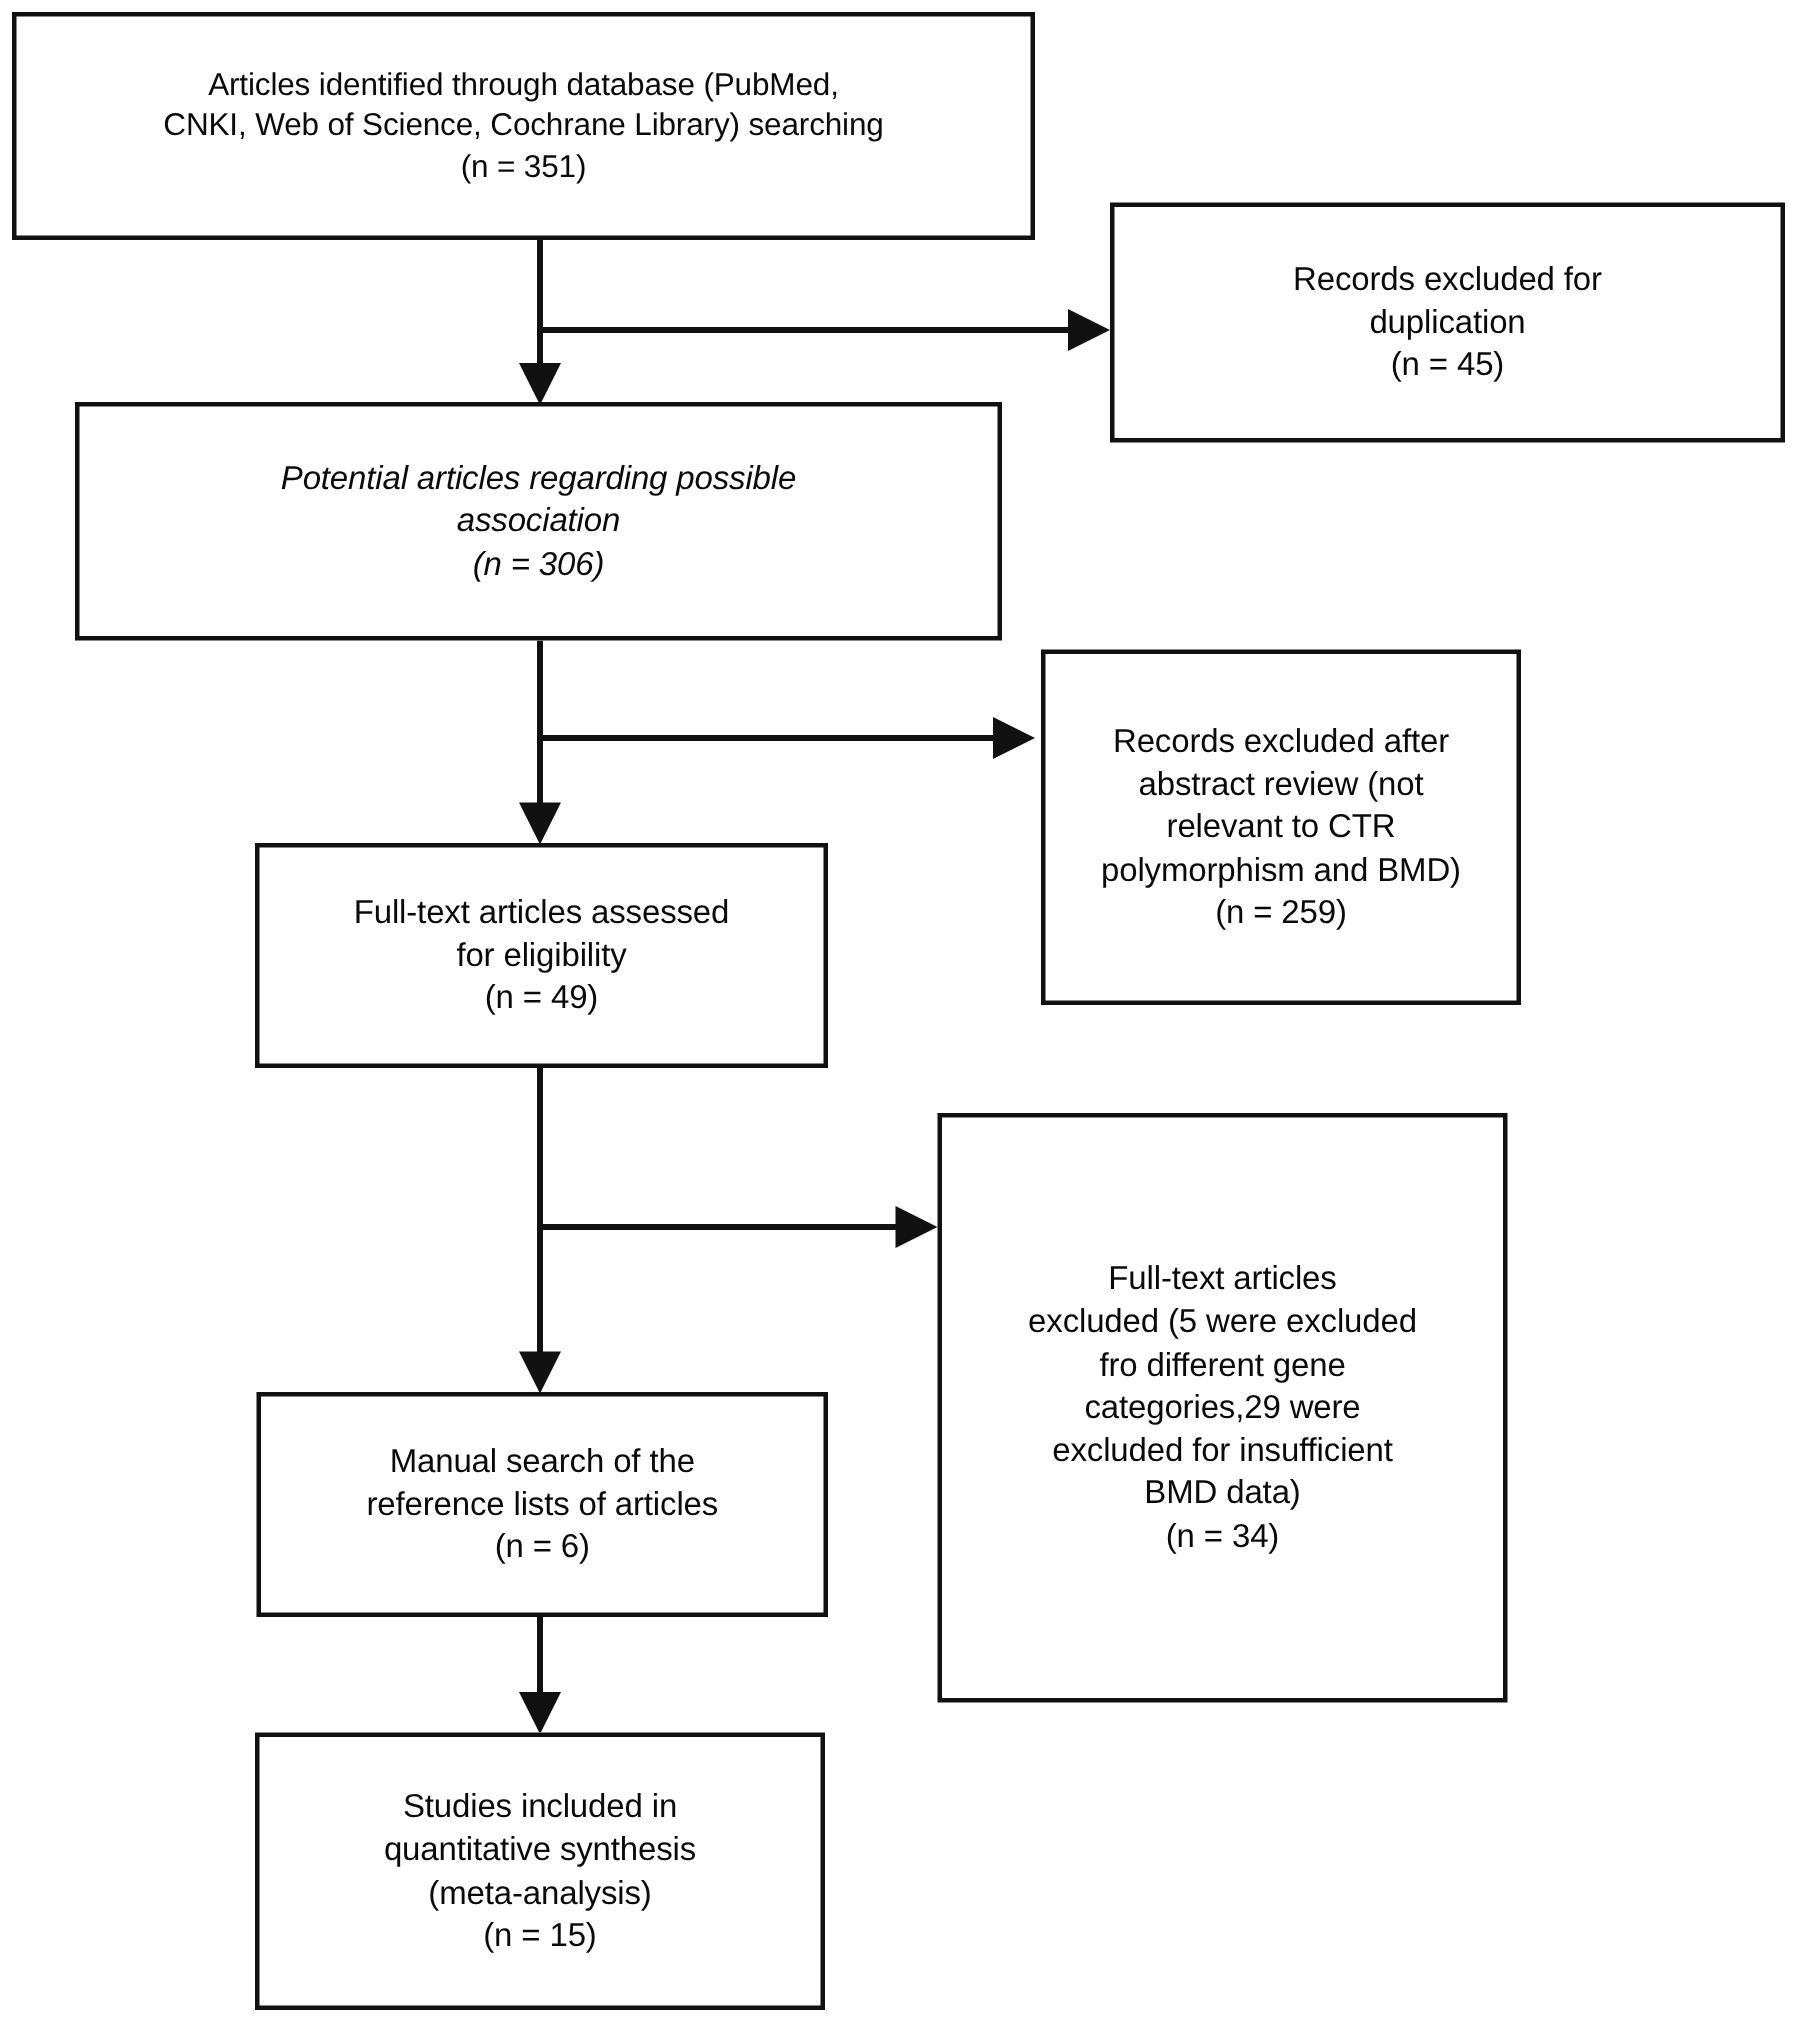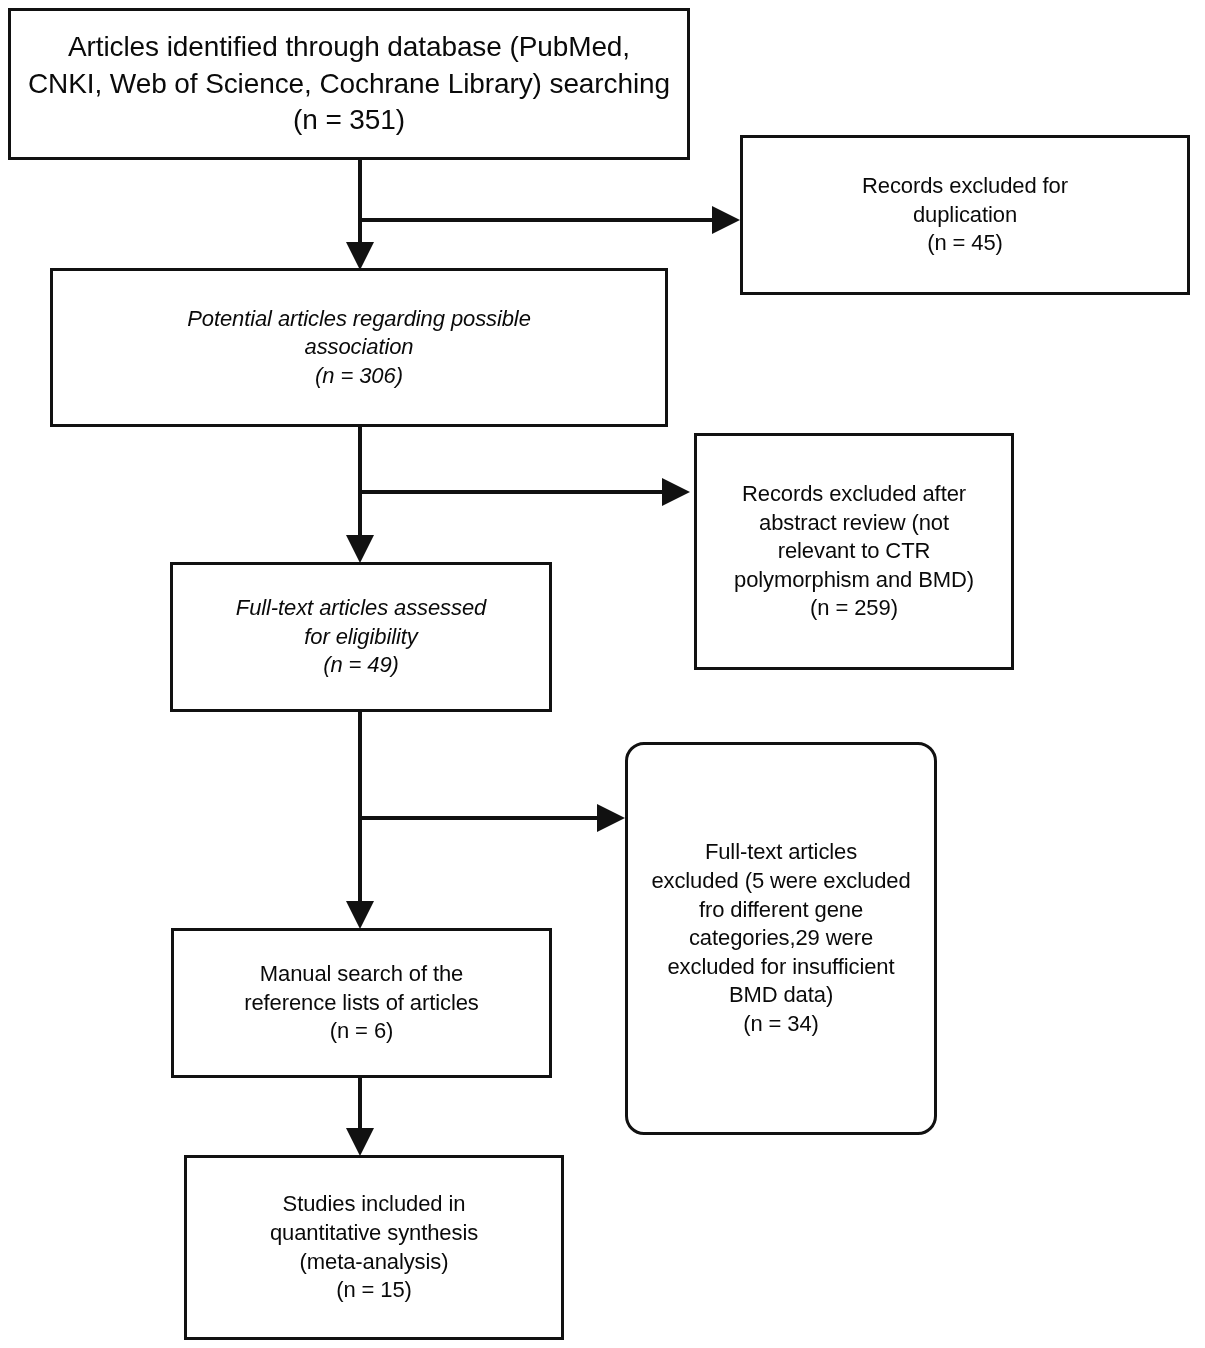--- a/index.html
+++ b/index.html
@@ -37,28 +37,28 @@
     line-height: 1.30;
     padding: 4px 8px;
   }
   .node .node-text {
     white-space: pre-line;
     font-size: 22px;
     font-weight: 400;
     letter-spacing: -0.1px;
   }
   #node-identified { left: 8px;   top: 8px;    width: 682px; height: 152px; }
-  #node-identified .node-text { font-size: 28px; }
+  #node-identified .node-text { font-size: 21px; }
   #node-dup       { left: 740px; top: 135px;  width: 450px; height: 160px; }
   #node-potential { left: 50px;  top: 268px;  width: 618px; height: 159px; font-style: italic; }
   #node-abstract  { left: 694px; top: 433px;  width: 320px; height: 237px; }
-  #node-fulltext  { left: 170px; top: 562px;  width: 382px; height: 150px; font-style: italic; }
-  #node-excluded  { left: 625px; top: 742px;  width: 312px; height: 393px; border-radius: 19px; }
+  #node-fulltext  { left: 170px; top: 562px;  width: 382px; height: 150px; }
+  #node-excluded  { left: 625px; top: 742px;  width: 380px; height: 393px; }
   #node-manual    { left: 171px; top: 928px;  width: 381px; height: 150px; }
-  #node-included  { left: 184px; top: 1155px; width: 380px; height: 185px; }
+  #node-included  { left: 170px; top: 1155px; width: 380px; height: 185px; }
   .flow-line {
     stroke: #111111;
     stroke-width: 4;
     fill: none;
   }
   .arrow-head {
     fill: #111111;
   }
 </style>
 </head>

